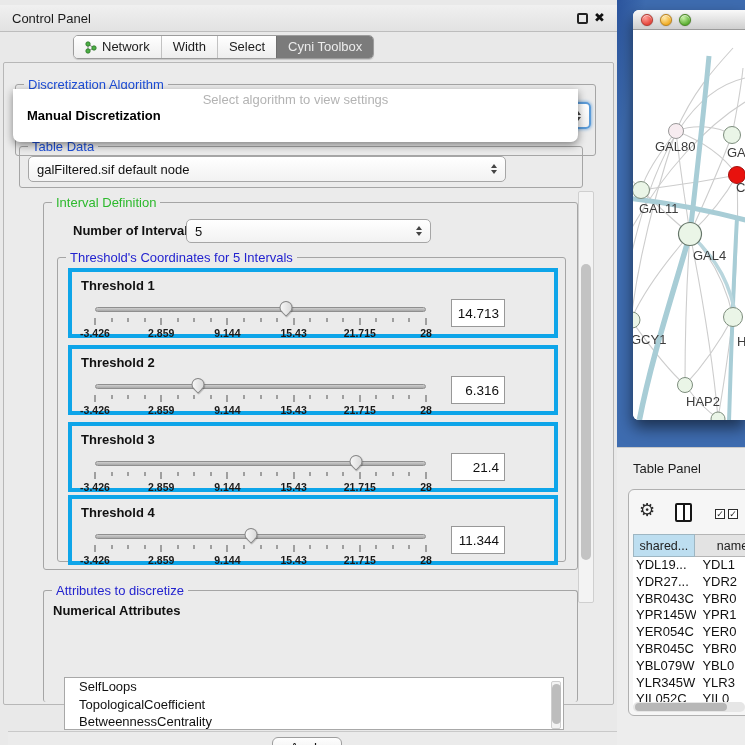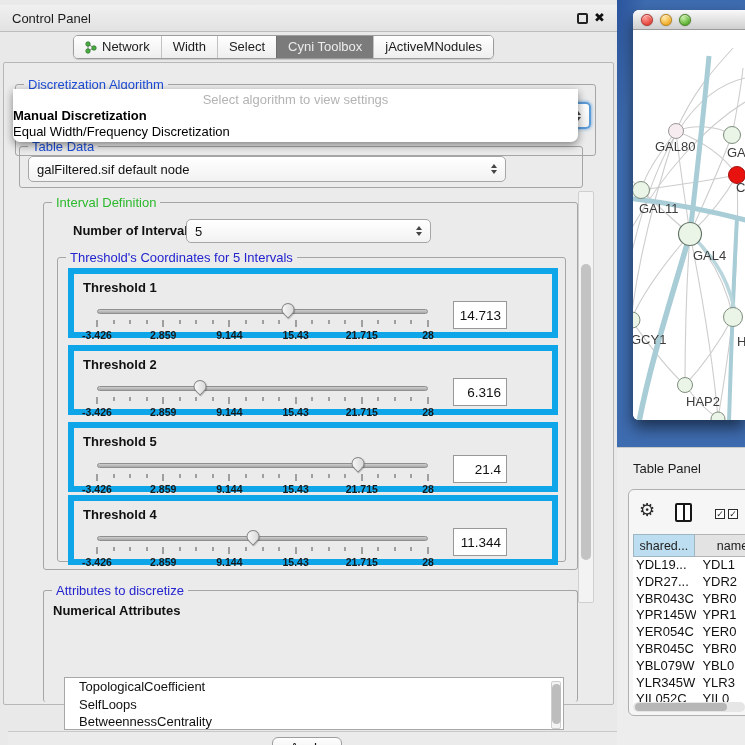--- a/index.html
+++ b/index.html
@@ -33,25 +33,25 @@
   .combo .cv { flex:1; overflow:hidden; white-space:nowrap; }
   .stepper { display:flex; flex-direction:column; align-items:center; gap:2px; margin-left:6px; }
   .stepper i { width:0; height:0; border-left:3.5px solid transparent; border-right:3.5px solid transparent; }
   .stepper i.up { border-bottom:4px solid #444; }
   .stepper i.dn { border-top:4px solid #444; }
   .combo.focused { border:2px solid #5b9bd8; box-shadow:0 0 3px 1px rgba(90,155,216,0.6); }
 
   
   #algo-popup { left:13px; top:84px; width:565px; height:53px; background:#ffffff; border-radius:0 0 7px 7px; box-shadow:0 3px 9px rgba(0,0,0,0.45); z-index:30; overflow:hidden; }
   #algo-popup .prompt { text-align:center; font-size:13px; color:#b3b3b3; padding-top:3px; height:19px; }
-  #algo-popup .opt { font-size:13px; color:#000; padding:0 0; height:16px; line-height:16px; }
+  #algo-popup .opt { font-size:13px; color:#000; padding:0 14px; height:16px; line-height:16px; }
   #algo-popup .opt.bold { font-weight:bold; }
 
   
-  .thresh { position:absolute; left:64px; width:490px; height:70px; border:6px solid #0ea5e9; background:#ebebeb; }
+  .thresh { position:absolute; left:64px; width:490px; height:70px; border:4px solid #0ea5e9; background:#ebebeb; }
   .t-label { position:absolute; left:9px; top:6px; font-size:13px; font-weight:bold; color:#111; }
   .t-slider { position:absolute; left:23px; top:30px; width:331px; height:38px; }
   .track { position:absolute; left:0; right:0; top:5px; height:5px; border:1px solid #8f8f8f; border-radius:4px; background:linear-gradient(#cfcfcf,#a8a8a8); }
   .thumb { position:absolute; top:-1px; width:13px; height:13px; background:linear-gradient(135deg,#fdfdfd,#d4d4d4); border:1px solid #858585; border-radius:50% 50% 50% 0; transform:translateX(-50%) rotate(-45deg); box-shadow:0 1px 1px rgba(0,0,0,0.25); z-index:2; }
   .ticks { position:absolute; left:0; right:0; top:16px; height:8px; }
   .ticks i { position:absolute; top:0; width:1px; background:#555; transform:translateX(-0.5px); }
   .ticks i.minor { height:4px; }
   .ticks i.major { height:7px; }
   .slabels { position:absolute; left:0; right:0; top:25px; height:12px; }
   .slabels b { position:absolute; transform:translateX(-50%); font-size:10.5px; font-weight:600; color:#1a1a1a; white-space:nowrap; }
@@ -128,23 +128,20 @@
         <span>Network</span>
       </div>
       <div class="tab">
           <span>Width</span>
         </div>
       <div class="tab">
           <span>Select</span>
         </div>
       <div class="tab sel">
           <span>Cyni Toolbox</span>
-        </div>
-      <div class="tab">
-          <span>jActiveMNodules</span>
         </div>
     </div>
 
     <div id="cp-content" class="abs">
 
       <div class="group" style="left:11px; top:21px; width:581px; height:72px;">
         <span class="group-label">Discretization Algorithm</span>
         <div class="combo focused" style="left:8px; top:17px; width:567px; height:27px;">
           <span class="cv"></span>
           <span class="stepper">
@@ -253,21 +250,21 @@
               <b style="left: 20%;">2.859</b>
               <b style="left: 40%;">9.144</b>
               <b style="left: 60%;">15.43</b>
               <b style="left: 80%;">21.715</b>
               <b style="left: 100%;">28</b>
             </div>
         </div>
         <div class="t-value">6.316</div>
       </div>
       <div class="thresh" style="top:359px;">
-        <div class="t-label">Threshold 5</div>
+        <div class="t-label">Threshold 3</div>
         <div class="t-slider">
           <div class="track"></div>
           <div class="thumb" style="left: 78.9983%;"></div>
           <div class="ticks">
               <i class="major" style="left: 0%;"></i>
               <i class="minor" style="left: 5%;"></i>
               <i class="minor" style="left: 10%;"></i>
               <i class="minor" style="left: 15%;"></i>
               <i class="major" style="left: 20%;"></i>
               <i class="minor" style="left: 25%;"></i>
@@ -343,35 +340,34 @@
       </div>
 
       <div class="group" style="left:39px; top:527px; width:535px; height:112px; border-bottom:none;">
         <span class="group-label blue">Attributes to discretize</span>
       </div>
       <div class="abs" style="left:49px; top:540px; font-size:13px; font-weight:bold; color:#111;">Numerical Attributes</div>
       <div id="attr-list" class="abs">
         <div class="list-scroll vscroll">
             <div class="vthumb"></div>
           </div>
-      <div class="item">TopologicalCoefficient</div>
-          <div class="item">SelfLoops</div>
+      <div class="item">SelfLoops</div>
+          <div class="item">TopologicalCoefficient</div>
           <div class="item">BetweennessCentrality</div>
         </div>
 
       <div id="bottom-bar" class="abs">
         <button id="apply-btn">Apply</button>
       </div>
     </div>
 
 
     <div id="algo-popup" class="abs">
       <div class="prompt">Select algorithm to view settings</div>
       <div class="opt bold">Manual Discretization</div>
-      <div class="opt">Equal Width/Frequency Discretization</div>
     </div>
   </div>
 
   <div id="desktop" class="abs">
     <div id="mac-window">
       <div id="mac-titlebar">
         <div id="tl-red" class="traffic"></div>
         <div id="tl-yellow" class="traffic"></div>
         <div id="tl-green" class="traffic"></div>
       </div>

